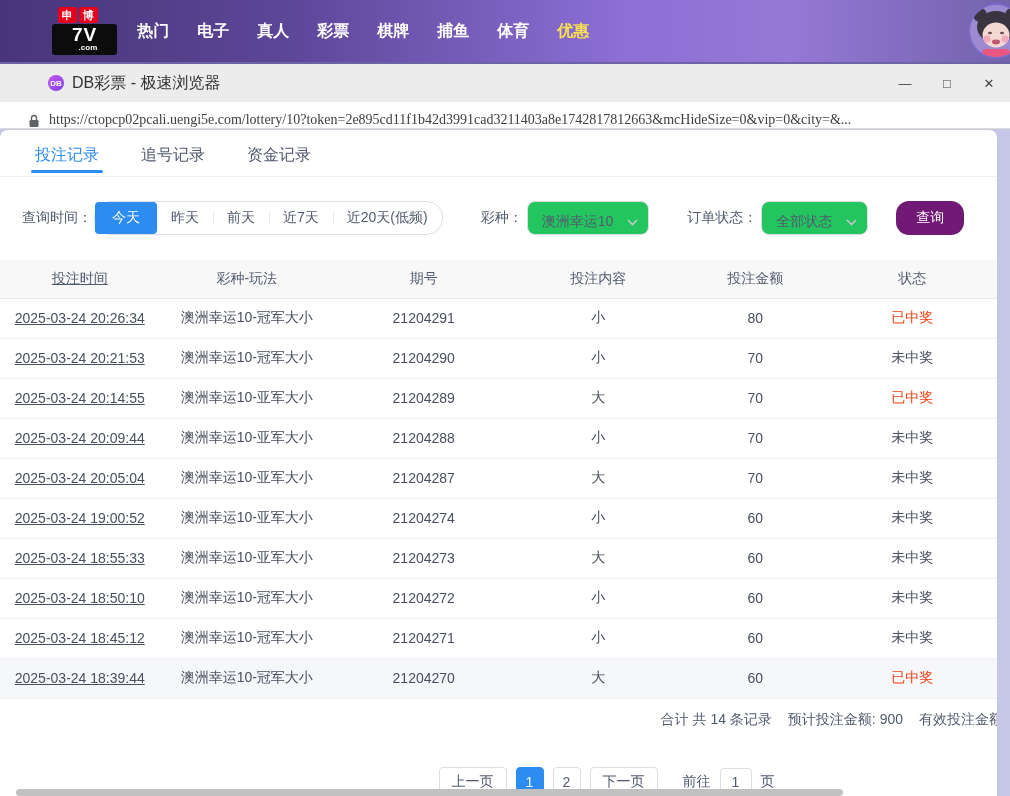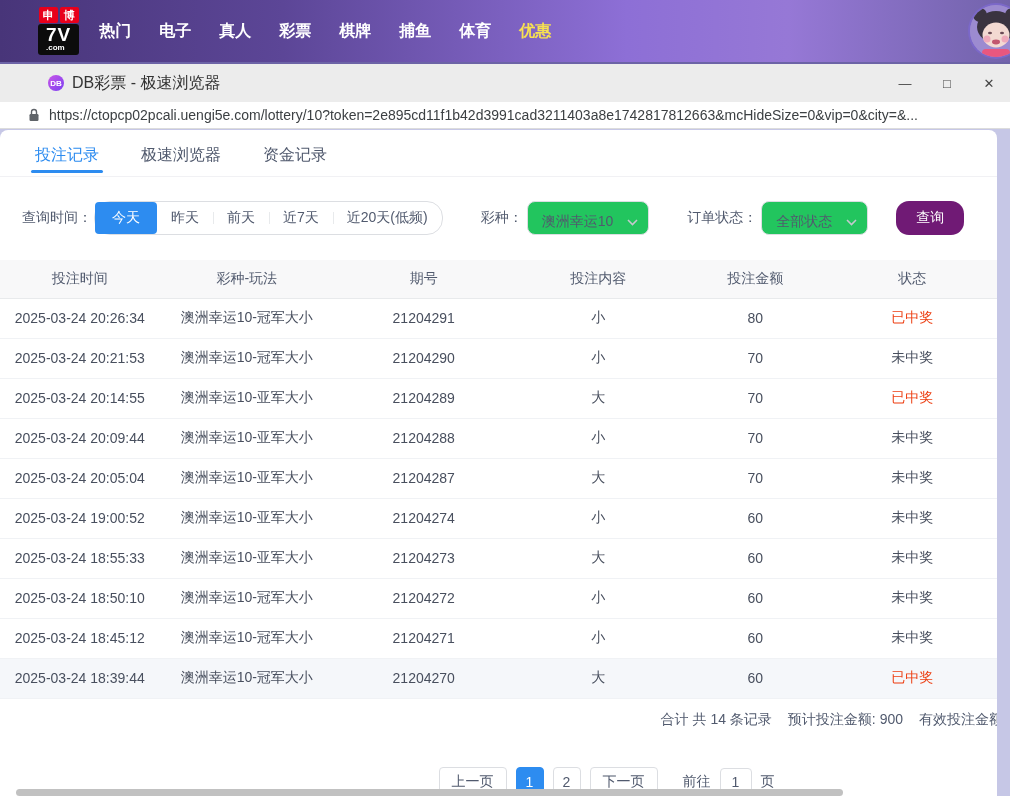--- a/index.html
+++ b/index.html
@@ -11,40 +11,40 @@
 
   
   .site-header {
     height:62px; display:flex; align-items:center; position:relative;
     background:linear-gradient(90deg,#483579 0%,#5c4697 28%,#8d6fd6 62%,#9678d6 78%,#7263ab 100%);
     overflow:hidden;
   }
   .logo { margin-left:38px; display:flex; flex-direction:column; align-items:center; cursor:pointer; }
   .logo-badges { display:flex; gap:2px; margin-bottom:1px; }
   .logo-badge { background:#e8001b; color:#fff; font-size:11px; font-weight:bold; padding:2px 4px; border-radius:2px; line-height:1.1; }
-  .logo-black { background:#0c0c0c; border-radius:3px; padding:1px 8px 2px; display:flex; flex-direction:column; align-items:flex-start; }
+  .logo-black { background:#0c0c0c; border-radius:3px; padding:1px 20px 2px; display:flex; flex-direction:column; align-items:flex-end;margin-left:14px; }
   .logo-main { color:#fff; font-size:19px; font-weight:900; letter-spacing:1px; line-height:1; }
   .logo-domain { color:#fff; font-size:8px; font-weight:bold; line-height:1.1; }
   .nav { display:flex; margin-left:20px; gap:28px; }
   .nav-item { color:#fff; font-size:16px; font-weight:600; cursor:pointer; white-space:nowrap; }
   .nav-item.hot { color:#f7e151; }
   .avatar { position:absolute; right:-14px; top:3px; width:56px; height:56px; border-radius:50%;
     border:2px solid rgba(120,100,200,.9); overflow:hidden; cursor:pointer; background:#9c8bd0; }
 
   
   .titlebar { height:40px; background:#ececec; border-top:2px solid #6c63a6;
     display:flex; align-items:center; position:relative; }
   .db-icon { width:16px; height:16px; border-radius:50%; margin-left:48px;
     background:linear-gradient(135deg,#c956e8,#7b3ff2); color:#fff; font-size:8px; font-weight:bold;
     display:flex; align-items:center; justify-content:center; }
   .window-title { margin-left:8px; font-size:16px; color:#333; }
   .win-controls { position:absolute; right:8px; top:0; height:100%; display:flex; align-items:center; gap:24px; padding-right:4px; }
   .win-btn { width:18px; text-align:center; color:#444; font-size:13px; cursor:pointer; line-height:1; }
 
-  .urlbar { height:27px; background:#fff; border-bottom:1px solid #dcdcdc; display:flex; align-items:center; }
+  .urlbar { height:27px; background:#fff; border-bottom:1px solid #dcdcdc; display:flex; align-items:flex-end;font-family:Liberation Serif, serif; }
   .lock-icon { margin-left:28px; display:flex; }
   .url-text { margin-left:9px; font-size:14px; color:#3c4043; white-space:nowrap; overflow:hidden; }
 
   
   .viewport { height:673px; background:#c6c7e6; position:relative; overflow:hidden; }
   .card { position:absolute; left:0; top:1px; width:997px; height:672px; background:#fff;
     border-radius:8px 8px 0 0; overflow:hidden; }
 
   .tabs { display:flex; gap:42px; padding:15px 0 0 35px; border-bottom:1px solid #f1f1f4; }
   .tab { font-size:16px; color:#515a6e; cursor:pointer; padding-bottom:10px; position:relative; }
@@ -64,21 +64,21 @@
   .select .chev { margin-left:14px; display:flex; }
   .search-btn { margin-left:28px; width:68px; height:34px; background:#701a75; color:#fff; font-size:14px;
     border:none; border-radius:13px; cursor:pointer; }
 
   table.bets { width:100%; border-collapse:collapse; margin-top:25px; table-layout:fixed; }
   .bets th { height:38px; background:#f8f8f9; color:#515a6e; font-size:14px; font-weight:normal; text-align:center;
     border-bottom:1px solid #e8eaec; }
   .bets td { height:40px; font-size:14px; color:#484f5e; text-align:center; border-bottom:1px solid #f0f2f5; white-space:nowrap; }
   .bets tr.hl td { background:#f5f7fa; }
   .bets td.won { color:#ed4014; }
-  .bets th:nth-child(1),.bets td:nth-child(1){width:16%;}
+  .bets th:nth-child(1),.bets td:nth-child(1){width:16%;text-decoration:underline;}
   .bets th:nth-child(2),.bets td:nth-child(2){width:17.5%;}
   .bets th:nth-child(3),.bets td:nth-child(3){width:18%;}
   .bets th:nth-child(4),.bets td:nth-child(4){width:17%;}
   .bets th:nth-child(5),.bets td:nth-child(5){width:14.5%;}
   .bets th:nth-child(6),.bets td:nth-child(6){width:17%;}
 
   .summary { display:flex; justify-content:flex-end; align-items:center; height:42px; font-size:14px; color:#515a6e;
     gap:16px; white-space:nowrap; }
   .summary .clip { width:78px; overflow:hidden; flex-shrink:0; }
 
@@ -155,21 +155,21 @@
     </svg>
   </span>
   <span class="url-text">https://ctopcp02pcali.uengi5e.com/lottery/10?token=2e895cd11f1b42d3991cad3211403a8e1742817812663&amp;mcHideSize=0&amp;vip=0&amp;city=&amp;...</span>
 </div>
 
 <div class="viewport">
   <div class="card">
 
     <div class="tabs">
       <span class="tab active">投注记录</span>
-      <span class="tab">极速浏览器</span>
+      <span class="tab">追号记录</span>
       <span class="tab">资金记录</span>
     </div>
 
     <div class="filters">
       <span class="flt-label">查询时间：</span>
       <div class="seg">
         <span class="time-opt active">今天</span>
         <span class="time-opt">昨天</span>
         <span class="time-opt">前天</span>
         <span class="time-opt">近7天</span>

